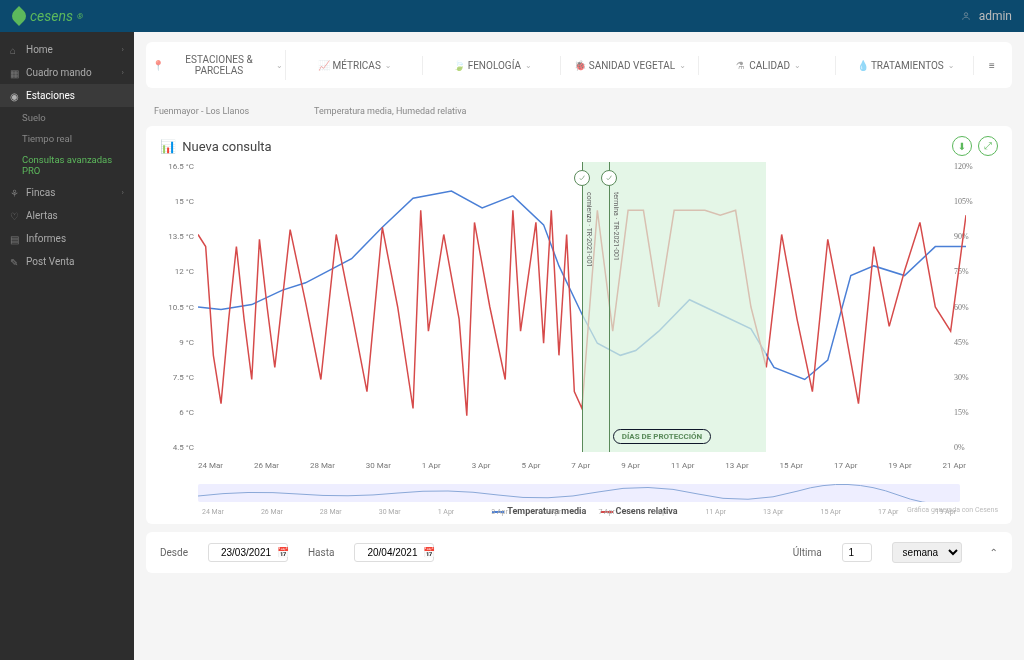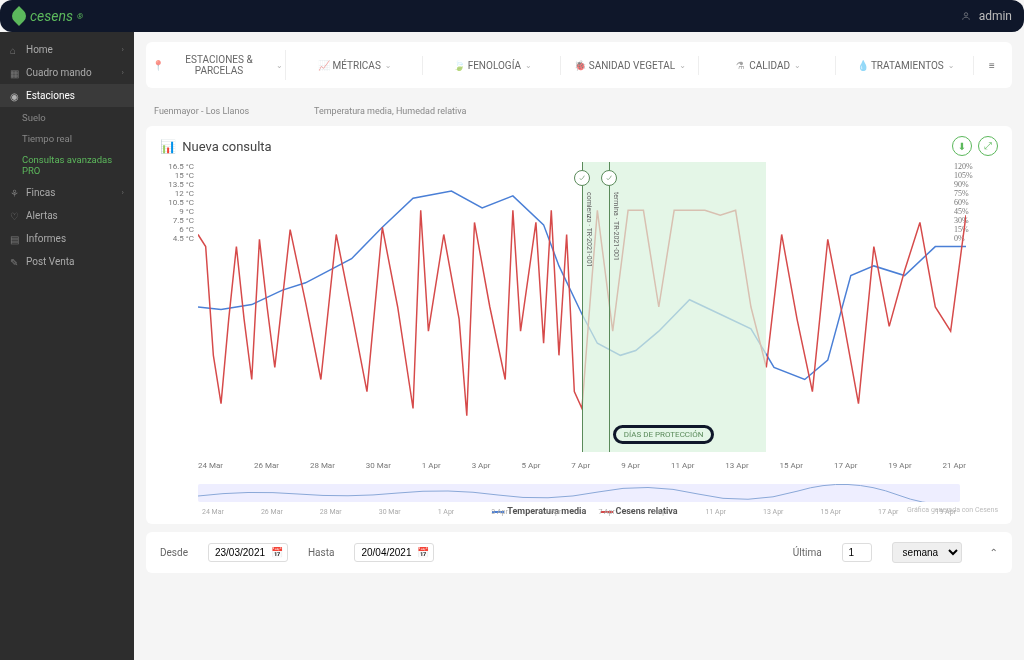--- a/index.html
+++ b/index.html
@@ -1,17 +1,17 @@
 <!DOCTYPE html>
 <html><head>
 <meta charset="utf-8">
 <style>
 * { box-sizing: border-box; margin: 0; padding: 0; }
 body { font-family: -apple-system, BlinkMacSystemFont, "Segoe UI", Roboto, sans-serif; background: #f5f5f5; width: 1024px; height: 660px; overflow: hidden; }
-.topbar { background: #0f172a; color: #fff; height: 32px; display: flex; align-items: center; justify-content: space-between; padding: 0 12px; font-size: 12px; border-radius: 12px; }
+.topbar { background: #0c4a6e; color: #fff; height: 32px; display: flex; align-items: center; justify-content: space-between; padding: 0 12px; font-size: 12px; }
 .logo { display: flex; align-items: center; gap: 4px; color: #5cb85c; font-style: italic; font-size: 14px; }
 .logo-leaf { width: 14px; height: 14px; background: #5cb85c; border-radius: 50% 0; transform: rotate(-45deg); }
 .user { display: flex; align-items: center; gap: 8px; color: #bbb; }
 .layout { display: flex; height: calc(100% - 32px); }
 .sidebar { width: 134px; background: #2d2d2d; color: #aaa; font-size: 10px; padding-top: 6px; }
 .sidebar-item { padding: 6px 10px; display: flex; align-items: center; gap: 6px; cursor: pointer; }
 .sidebar-item.active { background: #3a3a3a; color: #fff; }
 .sidebar-sub { padding: 5px 10px 5px 22px; font-size: 9.5px; color: #888; cursor: pointer; }
 .sidebar-sub.pro { color: #5cb85c; }
 .si-icon { width: 10px; height: 10px; opacity: 0.6; display: inline-block; }
@@ -23,41 +23,41 @@
 .tab-chev { font-size: 8px; opacity: 0.5; }
 .mi { width: 10px; height: 10px; opacity: 0.6; }
 .sub-labels { display: flex; font-size: 9px; color: #888; padding: 2px 8px; margin-top: 16px; }
 .sub-labels > div:first-child { width: 160px; }
 .card { background: #fff; border-radius: 6px; margin-top: 8px; padding: 10px 14px; }
 .card-header { display: flex; align-items: center; justify-content: space-between; margin-bottom: 6px; }
 .card-title { display: flex; align-items: center; gap: 6px; font-size: 13px; color: #444; }
 .card-actions { display: flex; gap: 6px; }
 .circ-btn { width: 20px; height: 20px; border: 1px solid #5cb85c; border-radius: 50%; display: flex; align-items: center; justify-content: center; color: #5cb85c; font-size: 10px; cursor: pointer; }
 .chart { position: relative; height: 320px; border: 0; }
-.y-left, .y-right { position: absolute; top: 0; bottom: 30px; font-size: 8px; color: #777; display: flex; flex-direction: column; justify-content: flex-start; }
+.y-left, .y-right { position: absolute; top: 0; bottom: 30px; font-size: 8px; color: #777; display: flex; flex-direction: column; justify-content: space-between; }
 .y-left { left: 0; width: 34px; text-align: right; }
 .y-right { right: 16px; width: 28px; text-align: left; font-family: Liberation Serif, serif; }
 .plot { position: absolute; left: 38px; right: 32px; top: 0; bottom: 30px; }
 .x-axis { position: absolute; left: 38px; right: 32px; bottom: 12px; display: flex; justify-content: space-between; font-size: 8px; color: #777; }
 .mini { margin: 2px 38px 0; height: 18px; background: #eef; border-radius: 2px; position: relative; }
 .mini-labels { display: flex; justify-content: space-between; font-size: 7px; color: #aaa; padding: 2px 4px; }
 .legend { text-align: center; font-size: 9px; color: #555; margin-top: 4px; }
 .leg-swatch { display: inline-block; width: 12px; height: 2px; vertical-align: middle; margin: 0 3px 0 12px; }
 .blue { background: #4a7fd6; }
 .red { background: #d64a4a; }
 .credit { text-align: right; font-size: 7px; color: #bbb; margin-top: -10px; }
 .shade { position: absolute; top: 0; bottom: 0; background: #d9f2dd; opacity: 0.7; }
 .vline { position: absolute; top: 0; bottom: 0; width: 1px; background: #5a8a5a; }
 .marker { position: absolute; top: 8px; width: 16px; height: 16px; border: 1px solid #5a8a5a; border-radius: 50%; background: #fff; margin-left: -8px; display:flex; align-items:center; justify-content:center; }
 .marker svg{width:8px;height:8px;stroke:#5a8a5a;fill:none;stroke-width:2;}
 .vlabel{position:absolute;top:30px;font-size:7px;color:#666;writing-mode:vertical-rl;margin-left:3px;}
-.badge { position: absolute; bottom: 8px; border: 3px solid #0f172a; color: #5a8a5a; border-radius: 10px; padding: 2px 8px; font-size: 8px; font-weight:400; }
+.badge { position: absolute; bottom: 8px; border: 1px solid #0f172a; color: #5a8a5a; border-radius: 10px; padding: 2px 8px; font-size: 8px; font-weight:700; }
 .footer-card { background: #fff; border-radius: 6px; margin-top: 8px; padding: 10px 14px; display: flex; align-items: center; justify-content: space-between; font-size: 10px; color: #666; }
 .date-ctrl { display: flex; align-items: center; gap: 20px; }
-.date-input { border: 1px solid #ddd; border-radius: 3px; padding: 3px 6px; font-size: 10px; width: 80px; display:flex; align-items:center; gap:4px;}
+.date-input { border: 1px solid #ddd; border-radius: 3px; padding: 3px 12px; font-size: 10px; width: 80px; display:flex; align-items:center; gap:4px;}
 .date-input input{border:none;outline:none;width:52px;font-size:10px;}
 .sel { border: 1px solid #ddd; border-radius: 3px; padding: 3px 6px; font-size: 10px; }
 </style>
 </head>
 <body>
 
 <div class="topbar">
   <div class="logo">
     <span class="logo-leaf"></span>
     <span>cesens</span>

